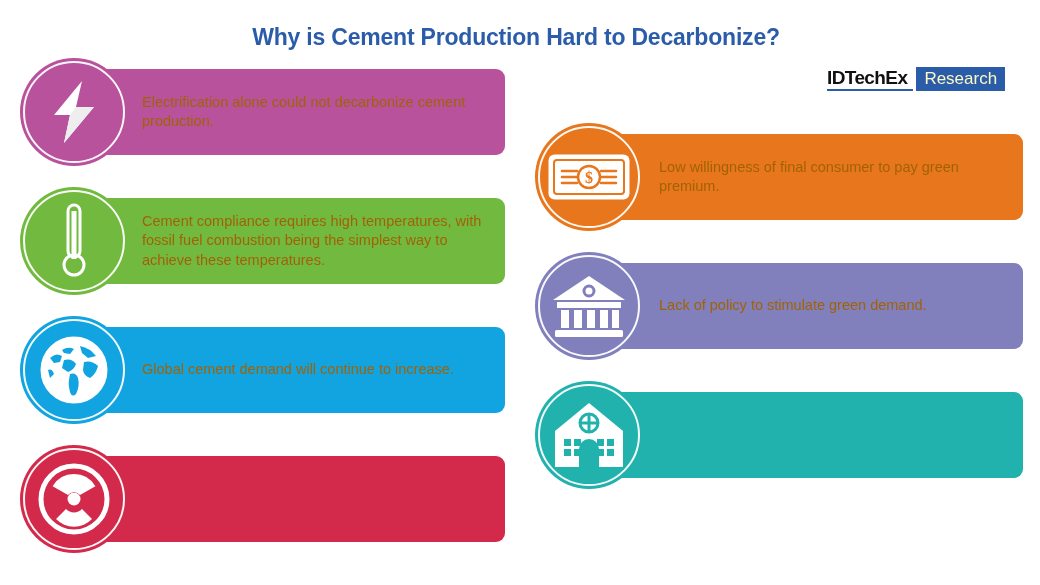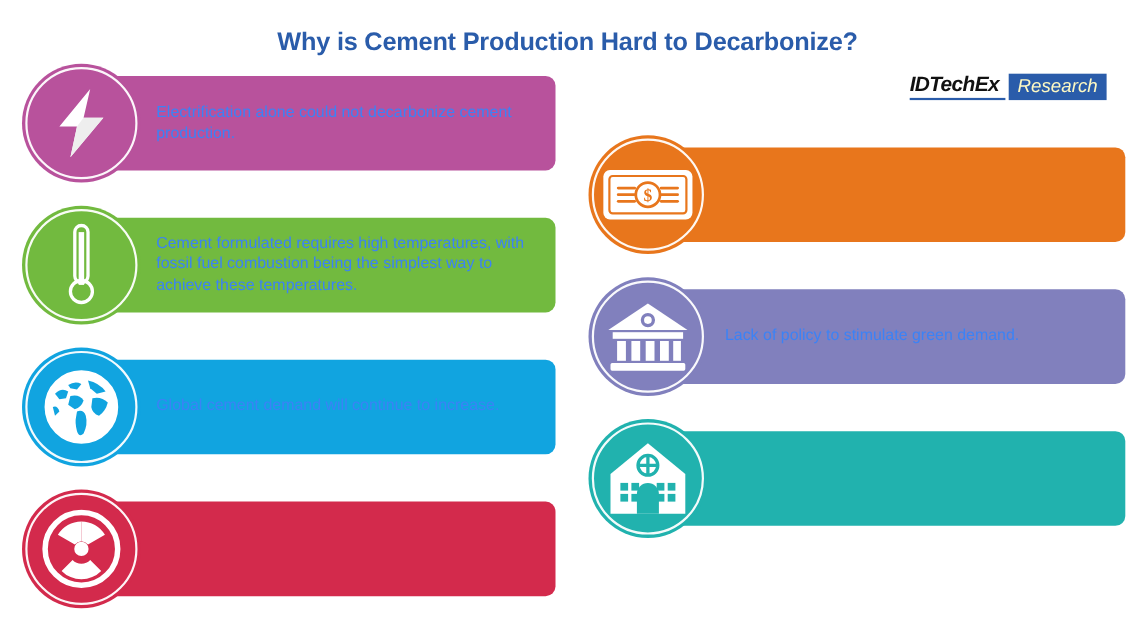--- a/index.html
+++ b/index.html
@@ -29,21 +29,20 @@
   }
 
   
   #brand-logo {
     position: absolute;
     top: 67px;
     left: 827px;
     display: flex;
     align-items: stretch;
     height: 24px;
-    font-style: italic;
   }
   #brand-logo .logo-word {
     font-size: 19px;
     font-weight: bold;
     color: #111111;
     letter-spacing: -0.6px;
     line-height: 21px;
     border-bottom: 2px solid #2a5caa;
     padding-right: 6px;
   }
@@ -111,21 +110,21 @@
     position: absolute;
     left: 122px;
     top: 11px;
     right: 14px;
     height: 86px;
     display: flex;
     align-items: center;
     z-index: 3;
   }
   .item-text span {
-    color: #3b82f6;
+    color: #a16207;
     font-size: 14.5px;
     line-height: 19.5px;
   }
   #right-column .item-text { left: 124px; }
 </style>
 </head>
 <body>
 
 <div id="page-title" style="color: rgb(42, 92, 170);">Why is Cement Production Hard to Decarbonize?</div>
 
@@ -158,21 +157,21 @@
       <div class="ring"></div>
       <div class="glyph">
         <svg width="34" height="76" viewBox="0 0 34 76">
           <rect x="11" y="2" width="12" height="52" rx="6" fill="none" stroke="#ffffff" stroke-width="3"></rect>
           <circle cx="17" cy="62" r="10" fill="none" stroke="#ffffff" stroke-width="3"></circle>
           <rect x="14.5" y="8" width="5" height="48" fill="#ffffff"></rect>
         </svg>
       </div>
     </div>
     <div class="item-text">
-      <span>Cement formulated requires high temperatures, with fossil fuel combustion being the simplest way to achieve these temperatures.</span>
+      <span>Cement compliance requires high temperatures, with fossil fuel combustion being the simplest way to achieve these temperatures.</span>
     </div>
   </div>
 
   <div class="item">
     <div class="item-bar" style="background: rgb(17, 164, 224);"></div>
     <div class="item-circle" style="background: rgb(17, 164, 224);">
       <div class="ring"></div>
       <div class="glyph">
         <svg width="68" height="68" viewBox="0 0 68 68">
           <circle cx="34" cy="34" r="32" fill="#ffffff"></circle>
@@ -229,20 +228,23 @@
           <g stroke="#e8761c" stroke-width="2.5" stroke-linecap="round">
             <line x1="15" y1="18" x2="30" y2="18"></line>
             <line x1="15" y1="24" x2="30" y2="24"></line>
             <line x1="15" y1="30" x2="30" y2="30"></line>
             <line x1="54" y1="18" x2="69" y2="18"></line>
             <line x1="54" y1="24" x2="69" y2="24"></line>
             <line x1="54" y1="30" x2="69" y2="30"></line>
           </g>
         </svg>
       </div>
+    </div>
+    <div class="item-text">
+      <span>Low willingness of final consumer to pay green premium.</span>
     </div>
   </div>
 
   <div class="item">
     <div class="item-bar" style="background: rgb(129, 128, 189);"></div>
     <div class="item-circle" style="background: rgb(129, 128, 189);">
       <div class="ring"></div>
       <div class="glyph">
         <svg width="76" height="64" viewBox="0 0 76 64">
           <polygon points="38,2 74,26 2,26" fill="#ffffff"></polygon>

